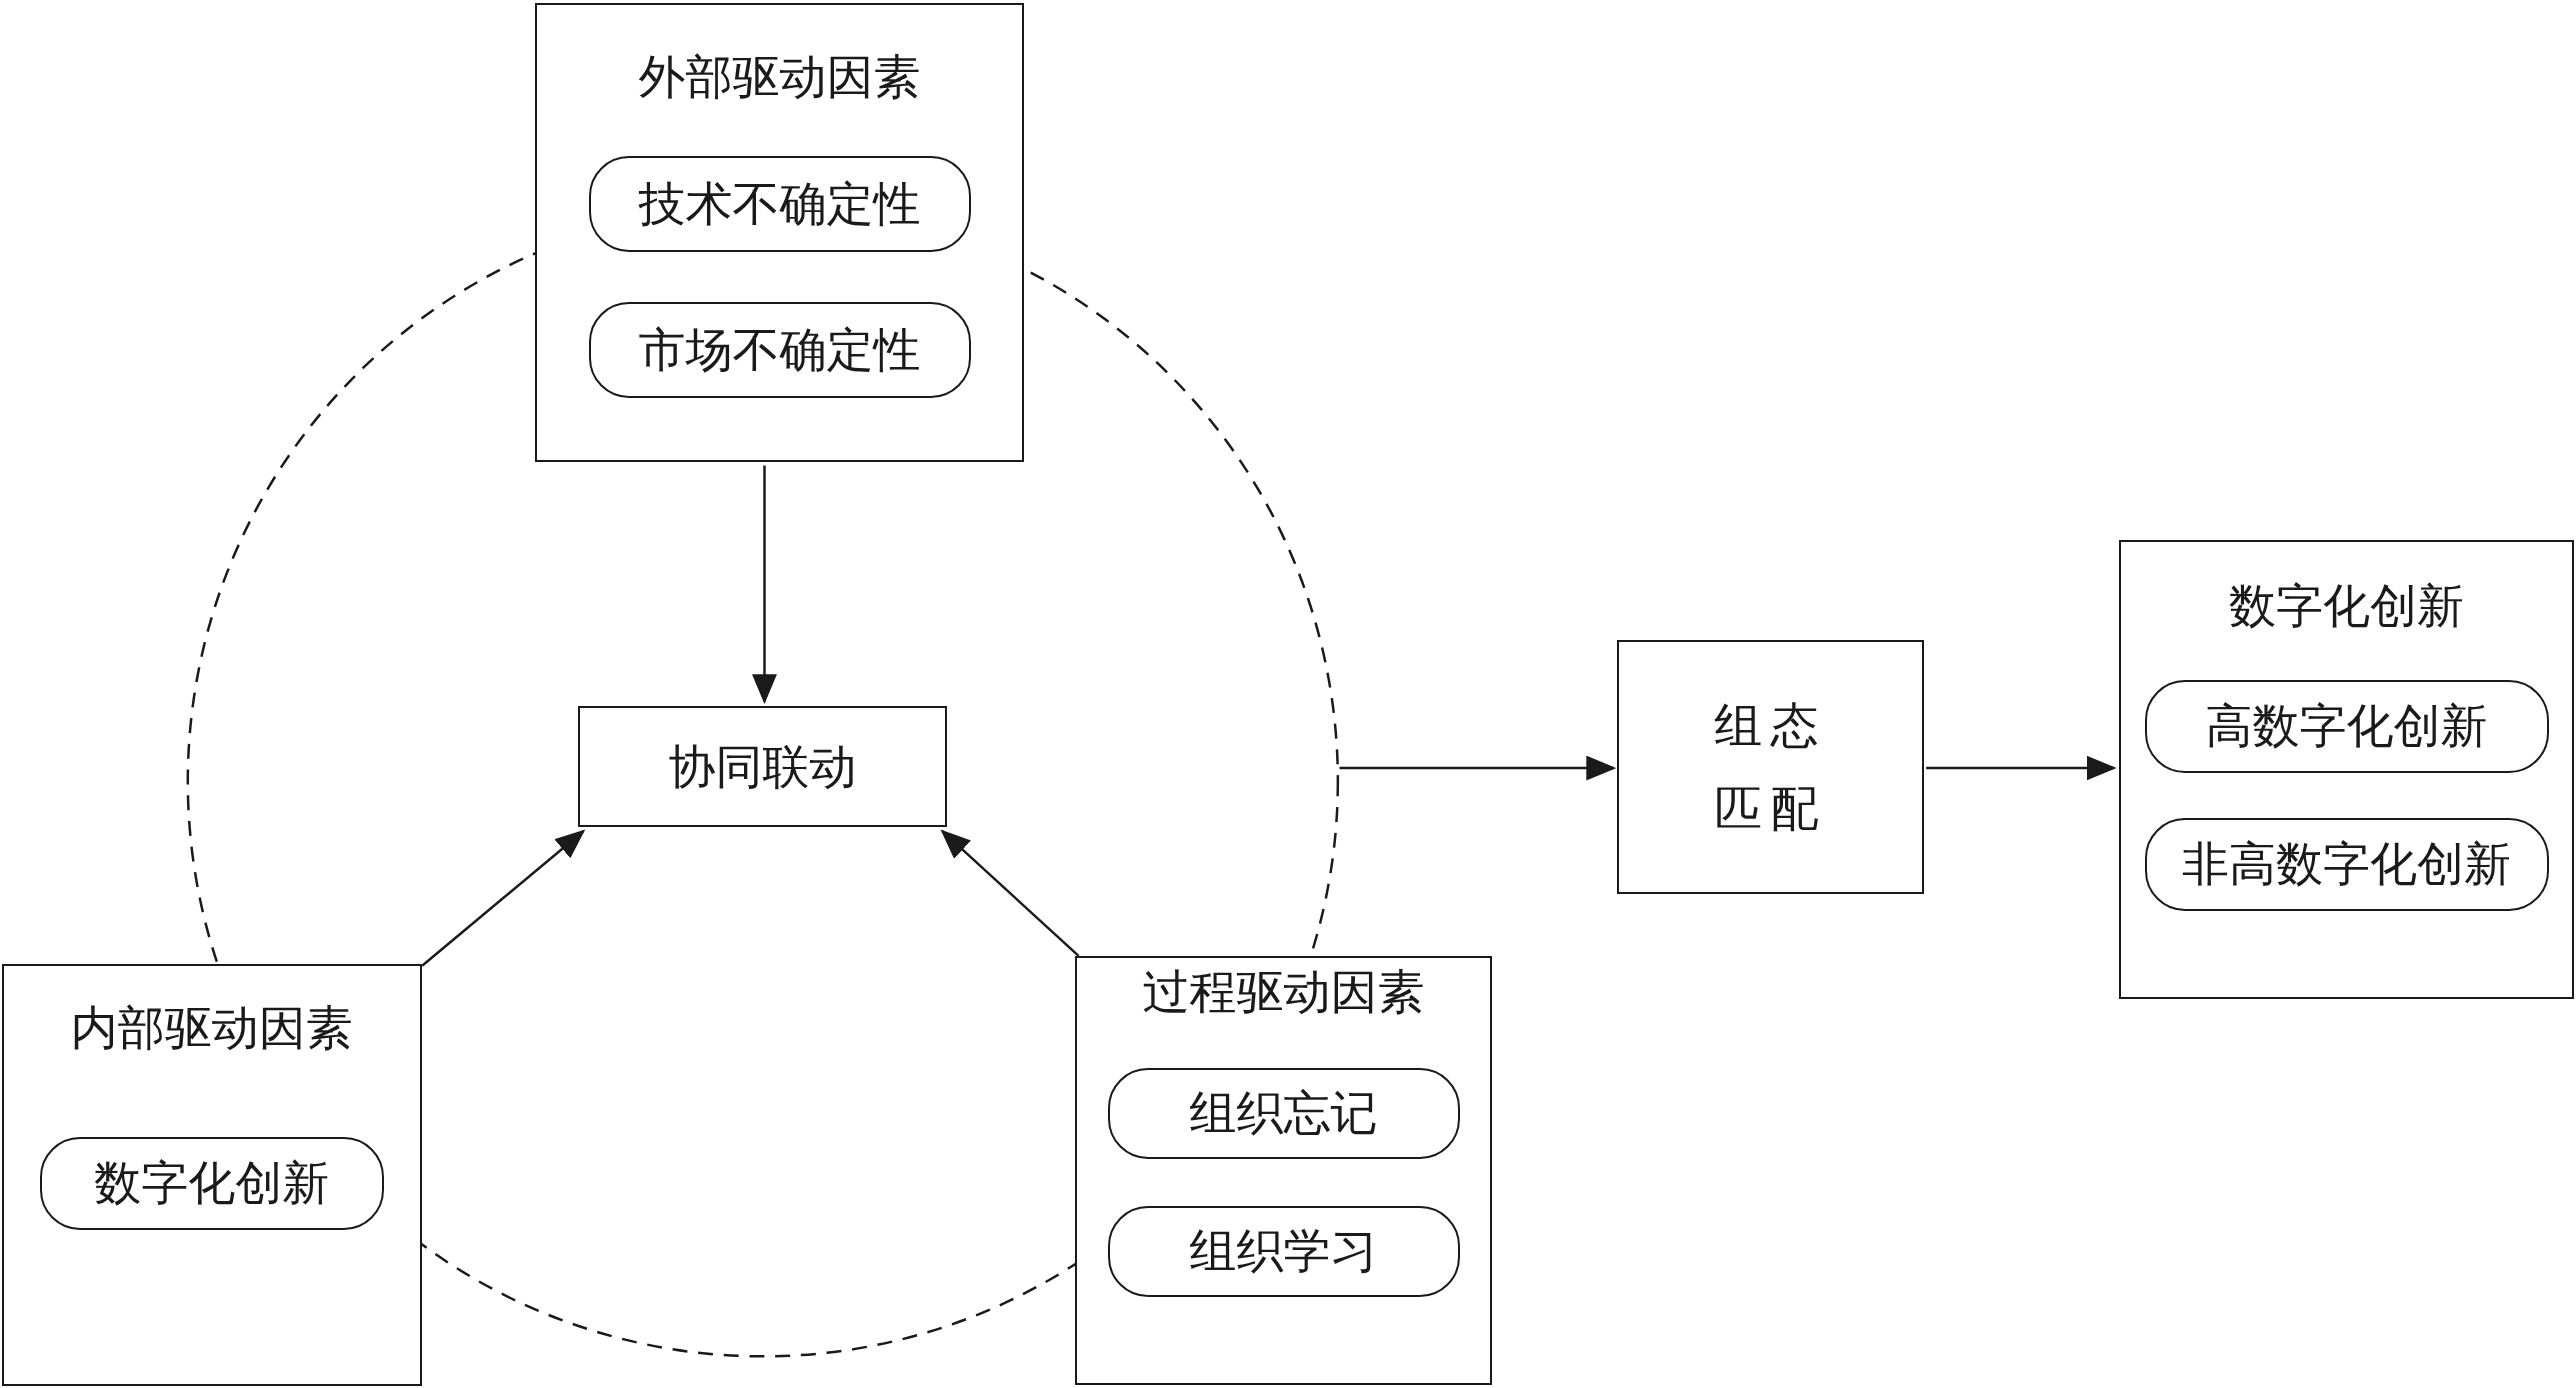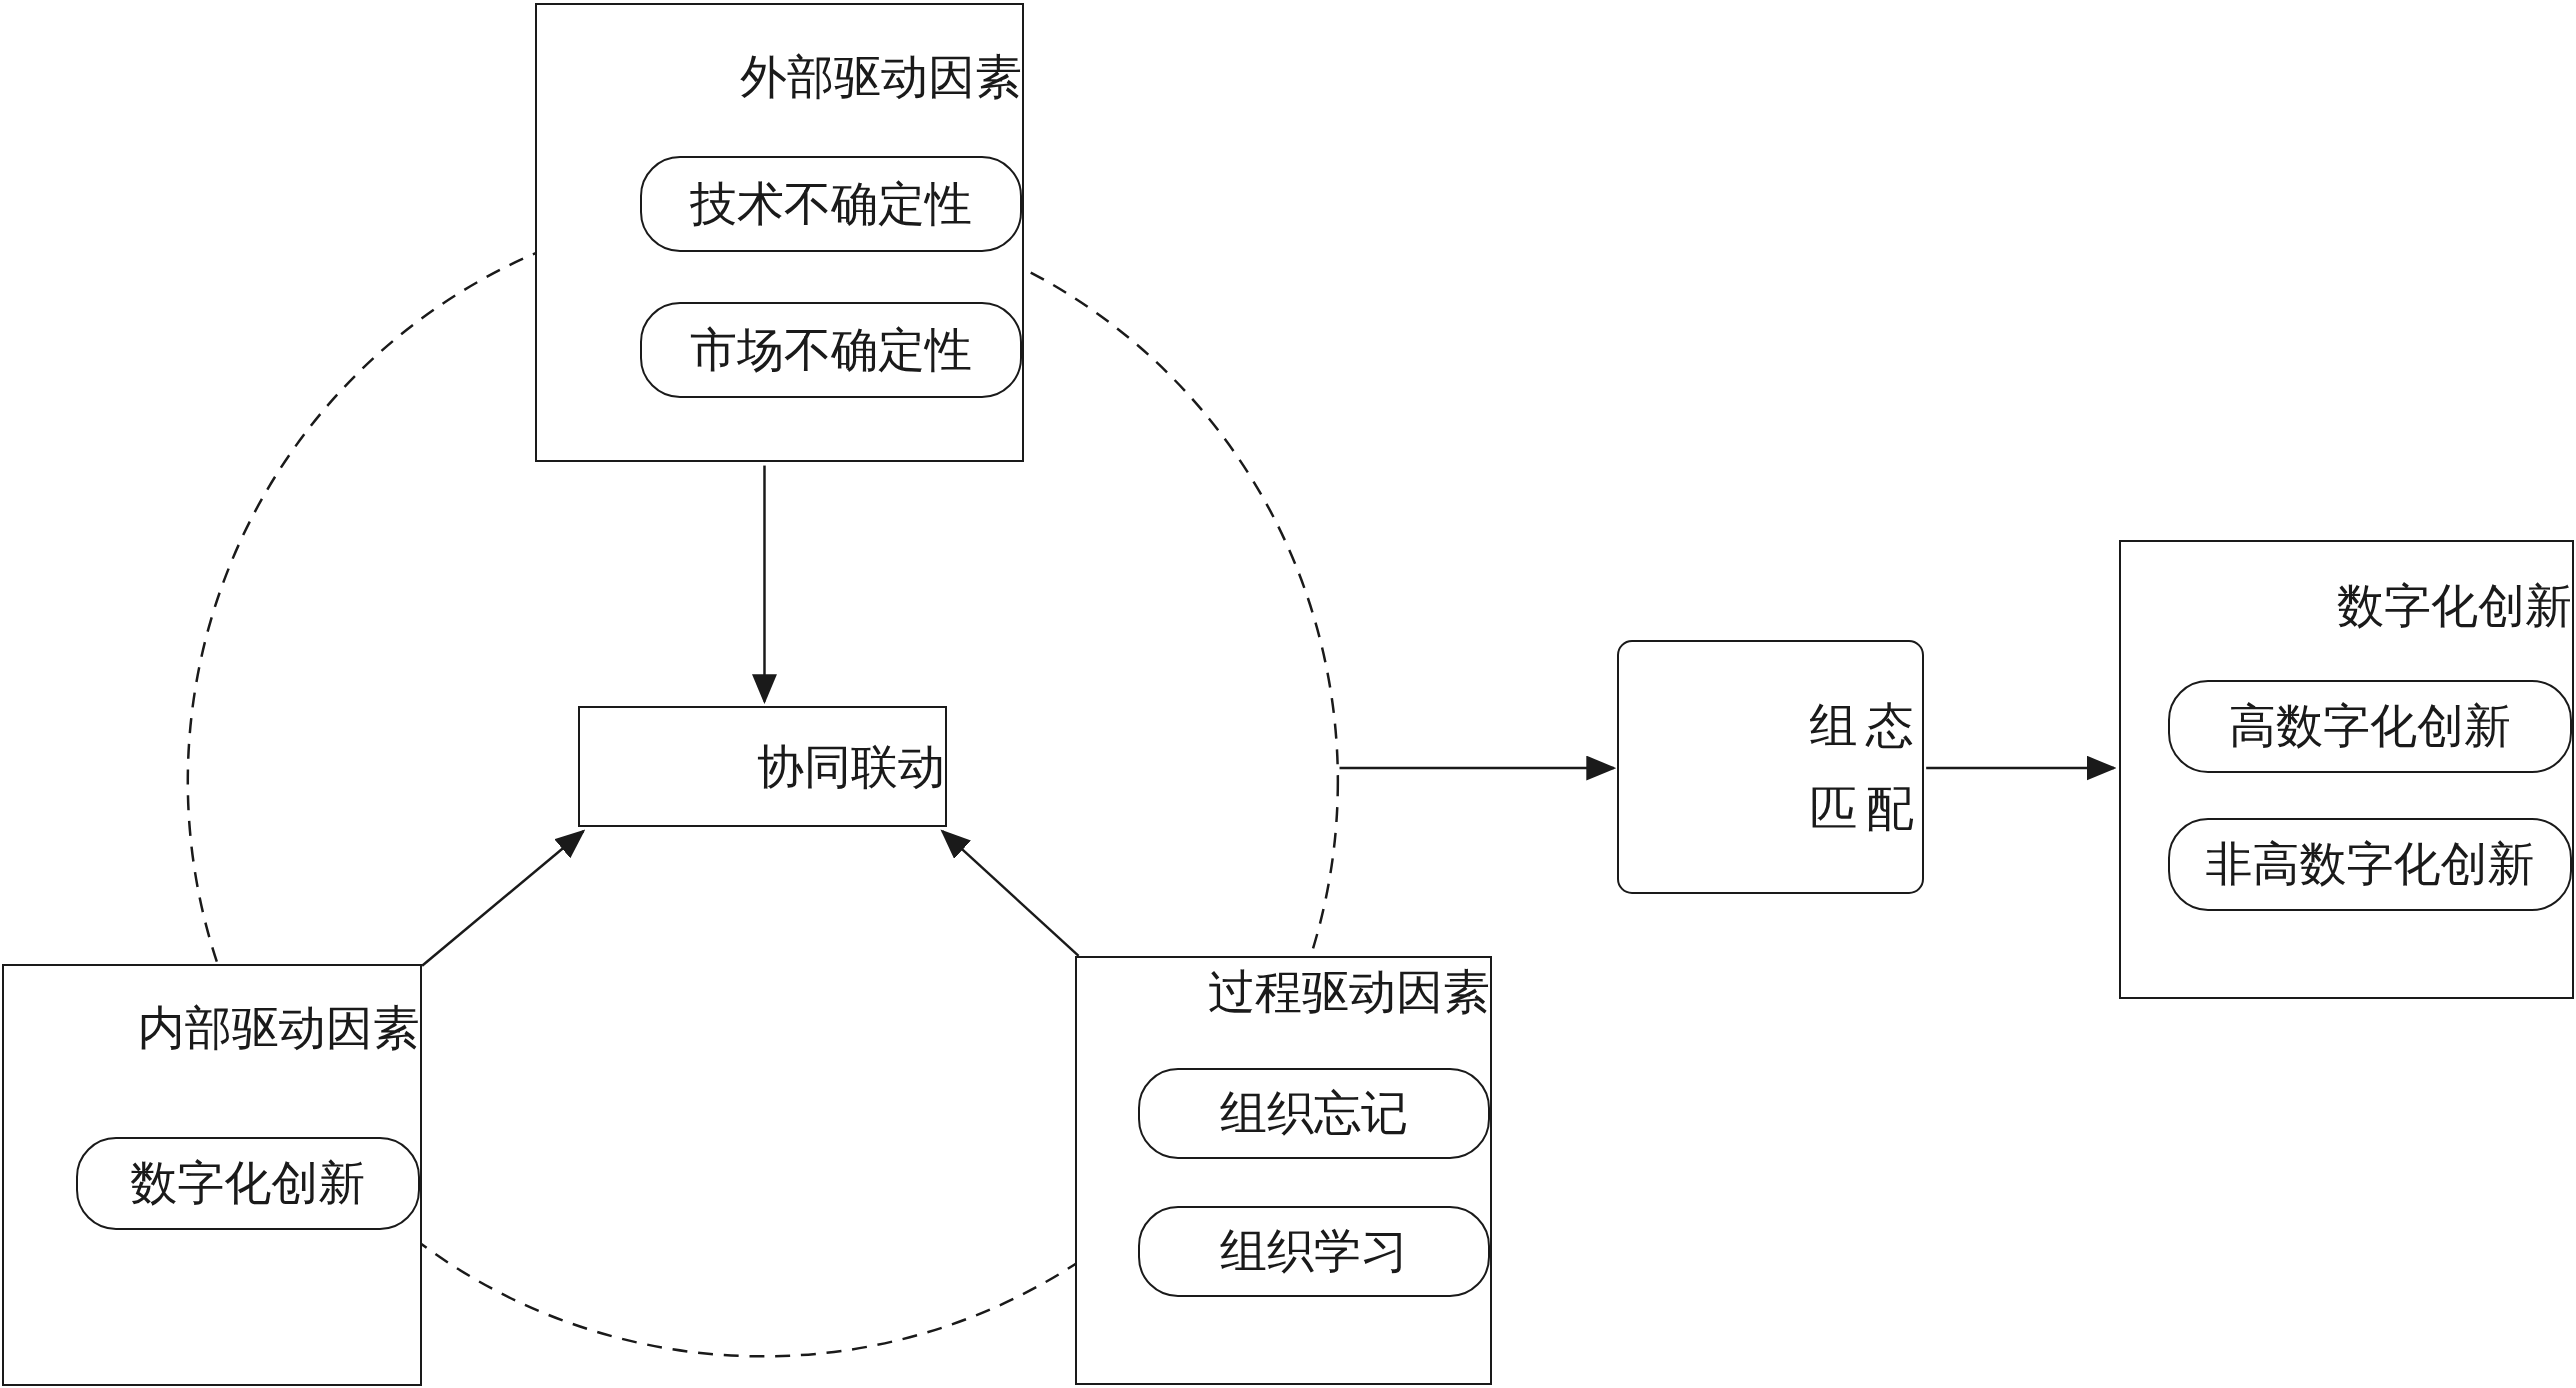--- a/index.html
+++ b/index.html
@@ -21,21 +21,21 @@
     z-index: 0;
   }
 
   .node {
     position: absolute;
     background: #ffffff;
     border: 2.5px solid #1a1a1a;
     z-index: 1;
     display: flex;
     flex-direction: column;
-    align-items: flex-end;
+    align-items: center;
   }
 
   .node-title {
     font-size: 47px;
     line-height: 58px;
     white-space: nowrap;
   }
 
   .pill {
     border: 2.5px solid #1a1a1a;
@@ -65,21 +65,20 @@
 
   
   .box-process { left: 1075px; top: 956px; width: 417px; height: 429px; padding-top: 5px; row-gap: 47px; }
   .box-process .pill { width: 352px; height: 91px; }
 
   
   .box-config {
     left: 1617px; top: 640px; width: 307px; height: 254px;
     justify-content: center;
     row-gap: 30px;
-    border-radius: 15px;
   }
   .box-config .config-line {
     font-size: 48px;
     letter-spacing: 8.3px;
     line-height: 53px;
     white-space: nowrap;
   }
 
   
   .box-digital { left: 2119px; top: 540px; width: 455px; height: 459px; padding-top: 35px; row-gap: 45px; }

